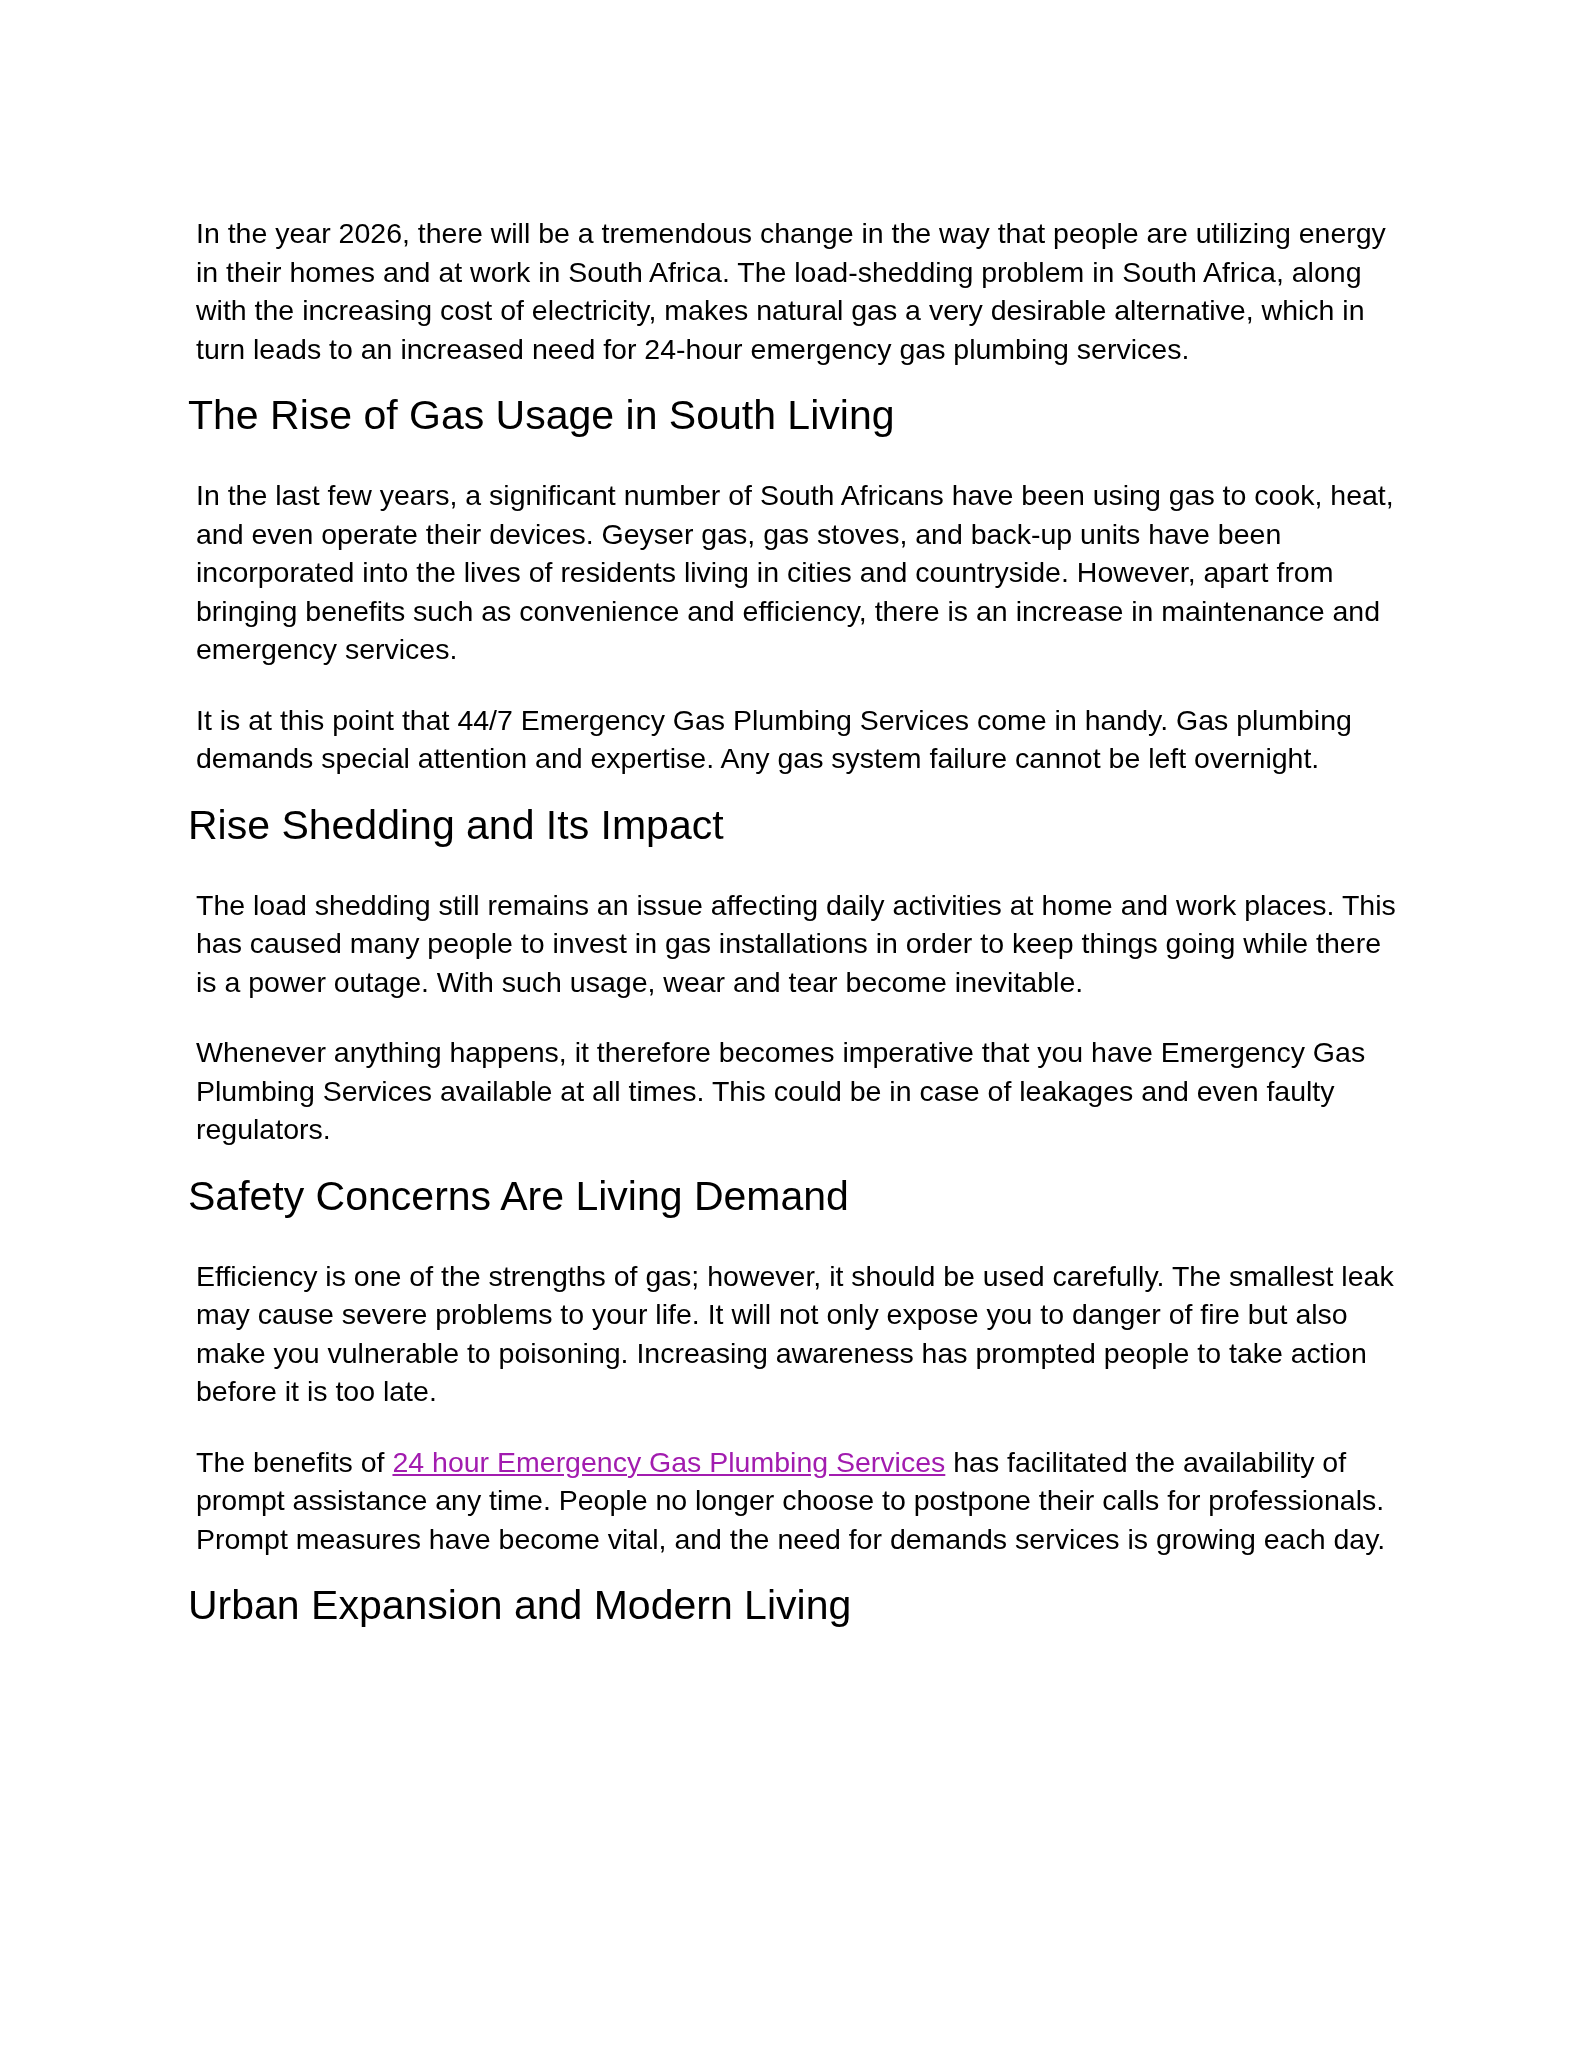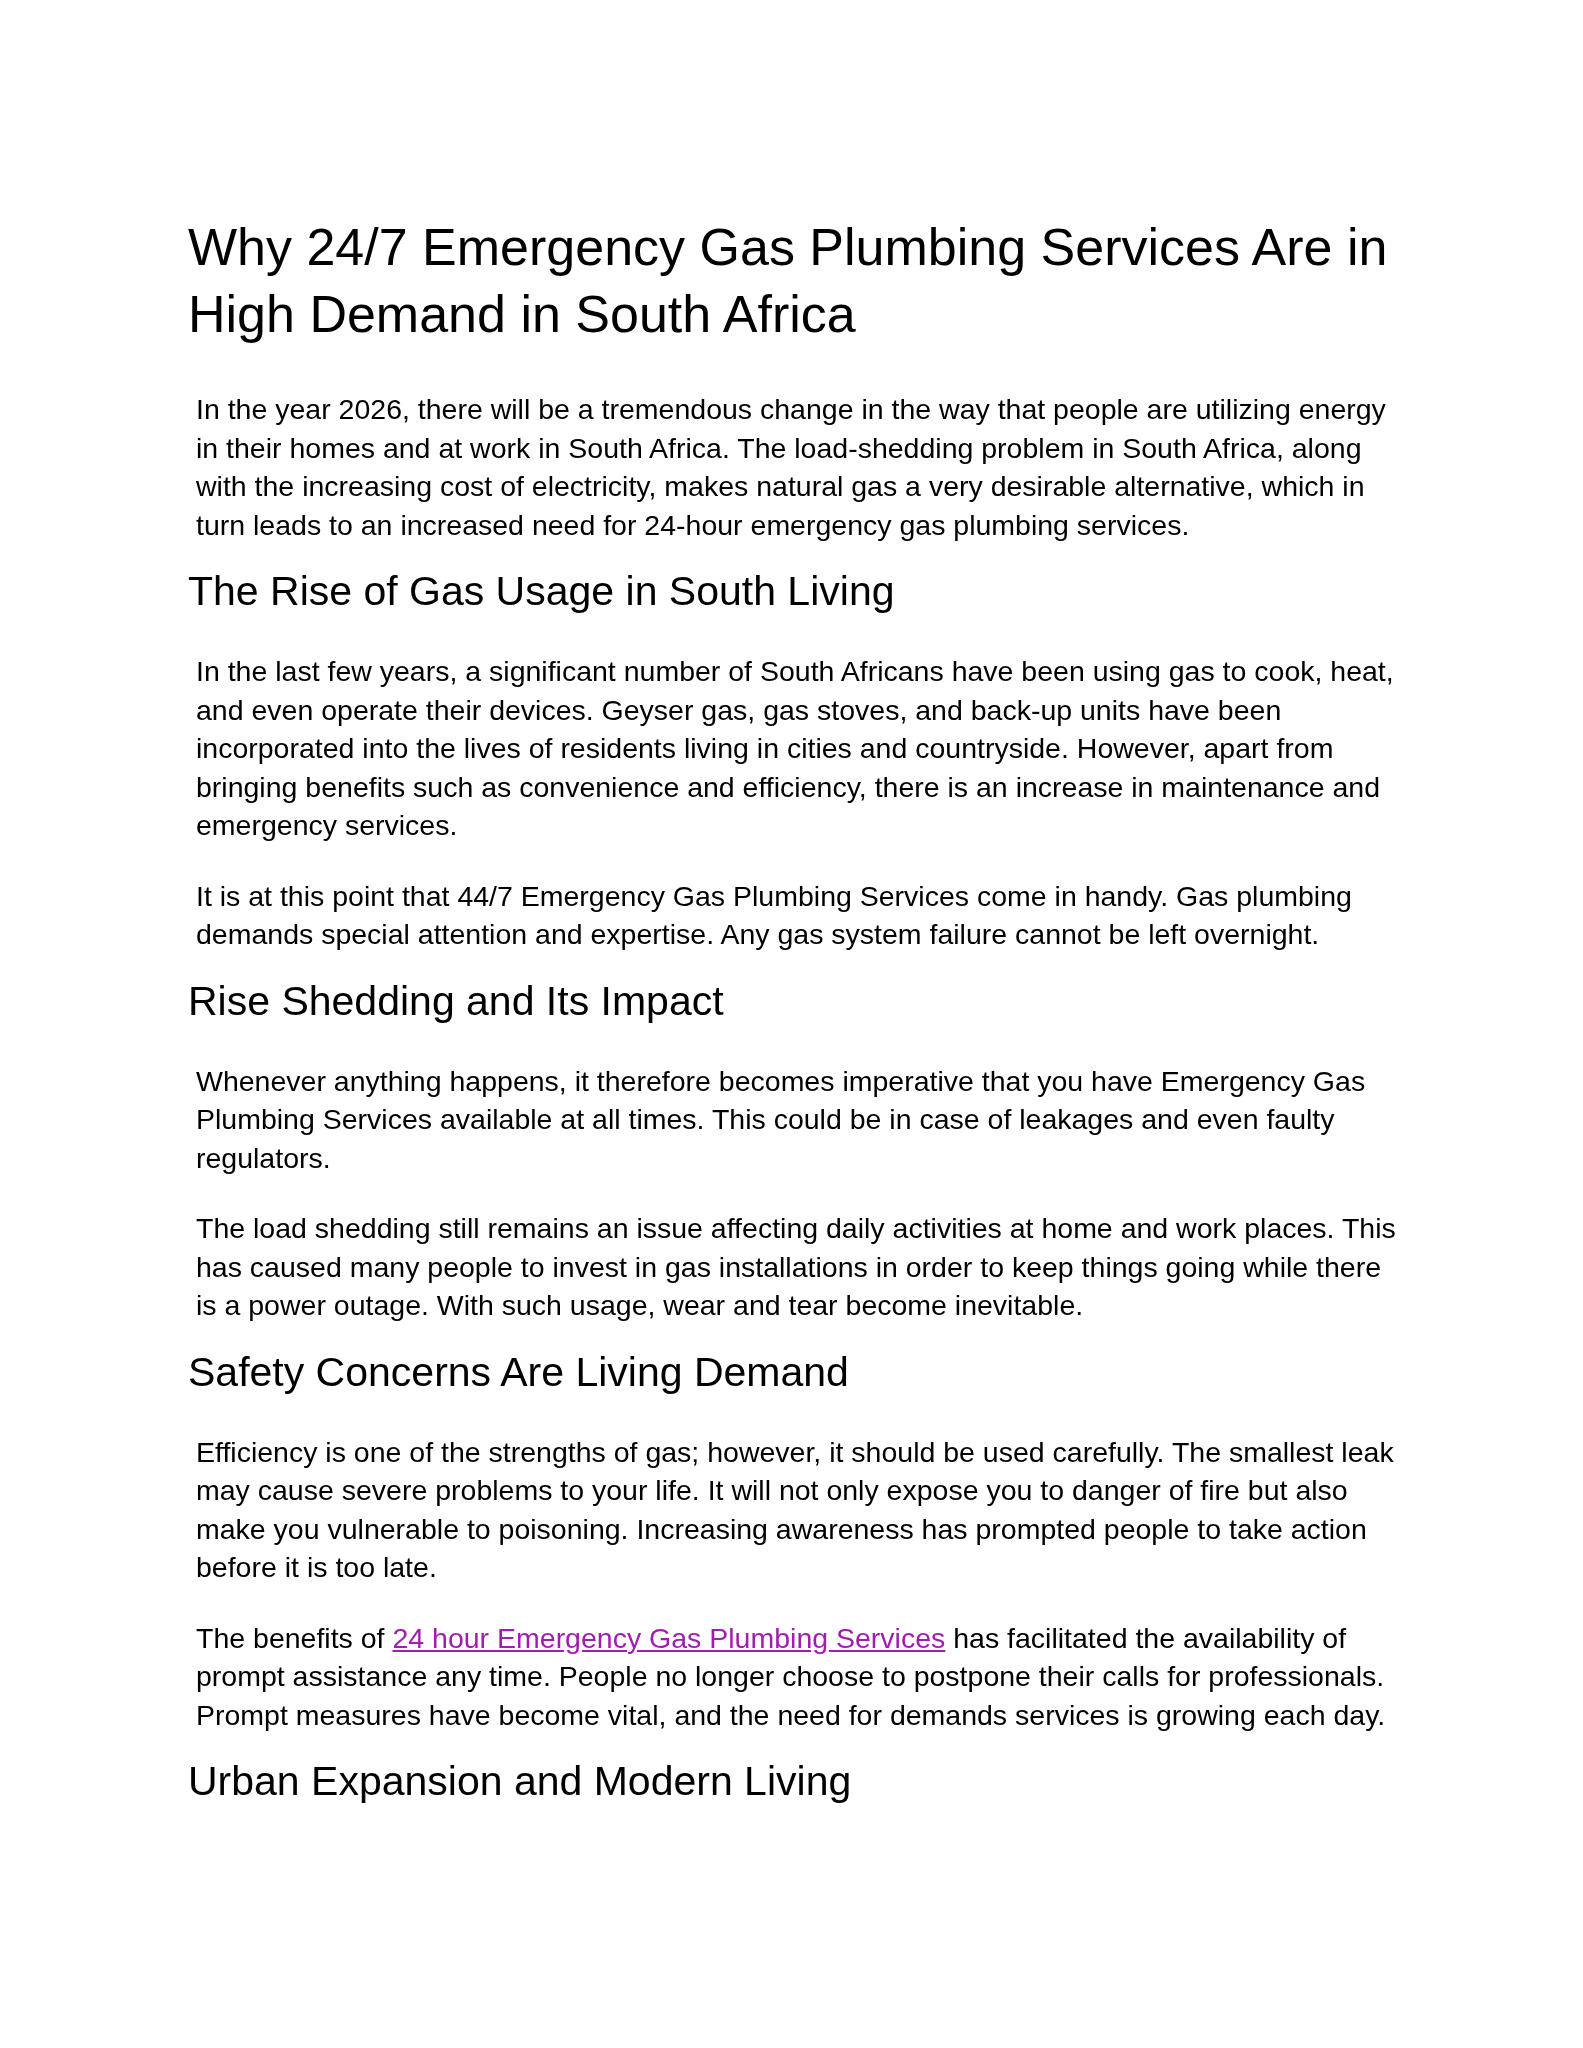--- a/index.html
+++ b/index.html
@@ -47,35 +47,34 @@
     color: #a21caf;
     text-decoration: underline;
     cursor: pointer;
   }
 </style>
 </head>
 <body>
 
 <div class="page">
 
-  <h1 class="doc-title">Why 24/7 Emergency Gas Plumbing Services Are in High Demand in South Africa</h1>
 
   <p class="body-text">In the year 2026, there will be a tremendous change in the way that people are utilizing energy in their homes and at work in South Africa. The load-shedding problem in South Africa, along with the increasing cost of electricity, makes natural gas a very desirable alternative, which in turn leads to an increased need for 24-hour emergency gas plumbing services.</p>
 
   <h2 class="section-heading">The Rise of Gas Usage in South Living</h2>
 
   <p class="body-text">In the last few years, a significant number of South Africans have been using gas to cook, heat, and even operate their devices. Geyser gas, gas stoves, and back-up units have been incorporated into the lives of residents living in cities and countryside. However, apart from bringing benefits such as convenience and efficiency, there is an increase in maintenance and emergency services.</p>
 
   <p class="body-text">It is at this point that 44/7 Emergency Gas Plumbing Services come in handy. Gas plumbing demands special attention and expertise. Any gas system failure cannot be left overnight.</p>
 
   <h2 class="section-heading">Rise Shedding and Its Impact</h2>
 
+  <p class="body-text">The load shedding still remains an issue affecting daily activities at home and work places. This has caused many people to invest in gas installations in order to keep things going while there is a power outage. With such usage, wear and tear become inevitable.</p>
+
   <p class="body-text">Whenever anything happens, it therefore becomes imperative that you have Emergency Gas Plumbing Services available at all times. This could be in case of leakages and even faulty regulators.</p>
-
-  <p class="body-text">The load shedding still remains an issue affecting daily activities at home and work places. This has caused many people to invest in gas installations in order to keep things going while there is a power outage. With such usage, wear and tear become inevitable.</p>
 
   <h2 class="section-heading">Safety Concerns Are Living Demand</h2>
 
   <p class="body-text">Efficiency is one of the strengths of gas; however, it should be used carefully. The smallest leak may cause severe problems to your life. It will not only expose you to danger of fire but also make you vulnerable to poisoning. Increasing awareness has prompted people to take action before it is too late.</p>
 
   <p class="body-text"><span>The benefits of </span><a class="doc-link" href="#">24 hour Emergency Gas Plumbing Services</a><span> has facilitated the availability of prompt assistance any time. People no longer choose to postpone their calls for professionals. Prompt measures have become vital, and the need for demands services is growing each day.</span></p>
 
   <h2 class="section-heading">Urban Expansion and Modern Living</h2>
 
 </div>

